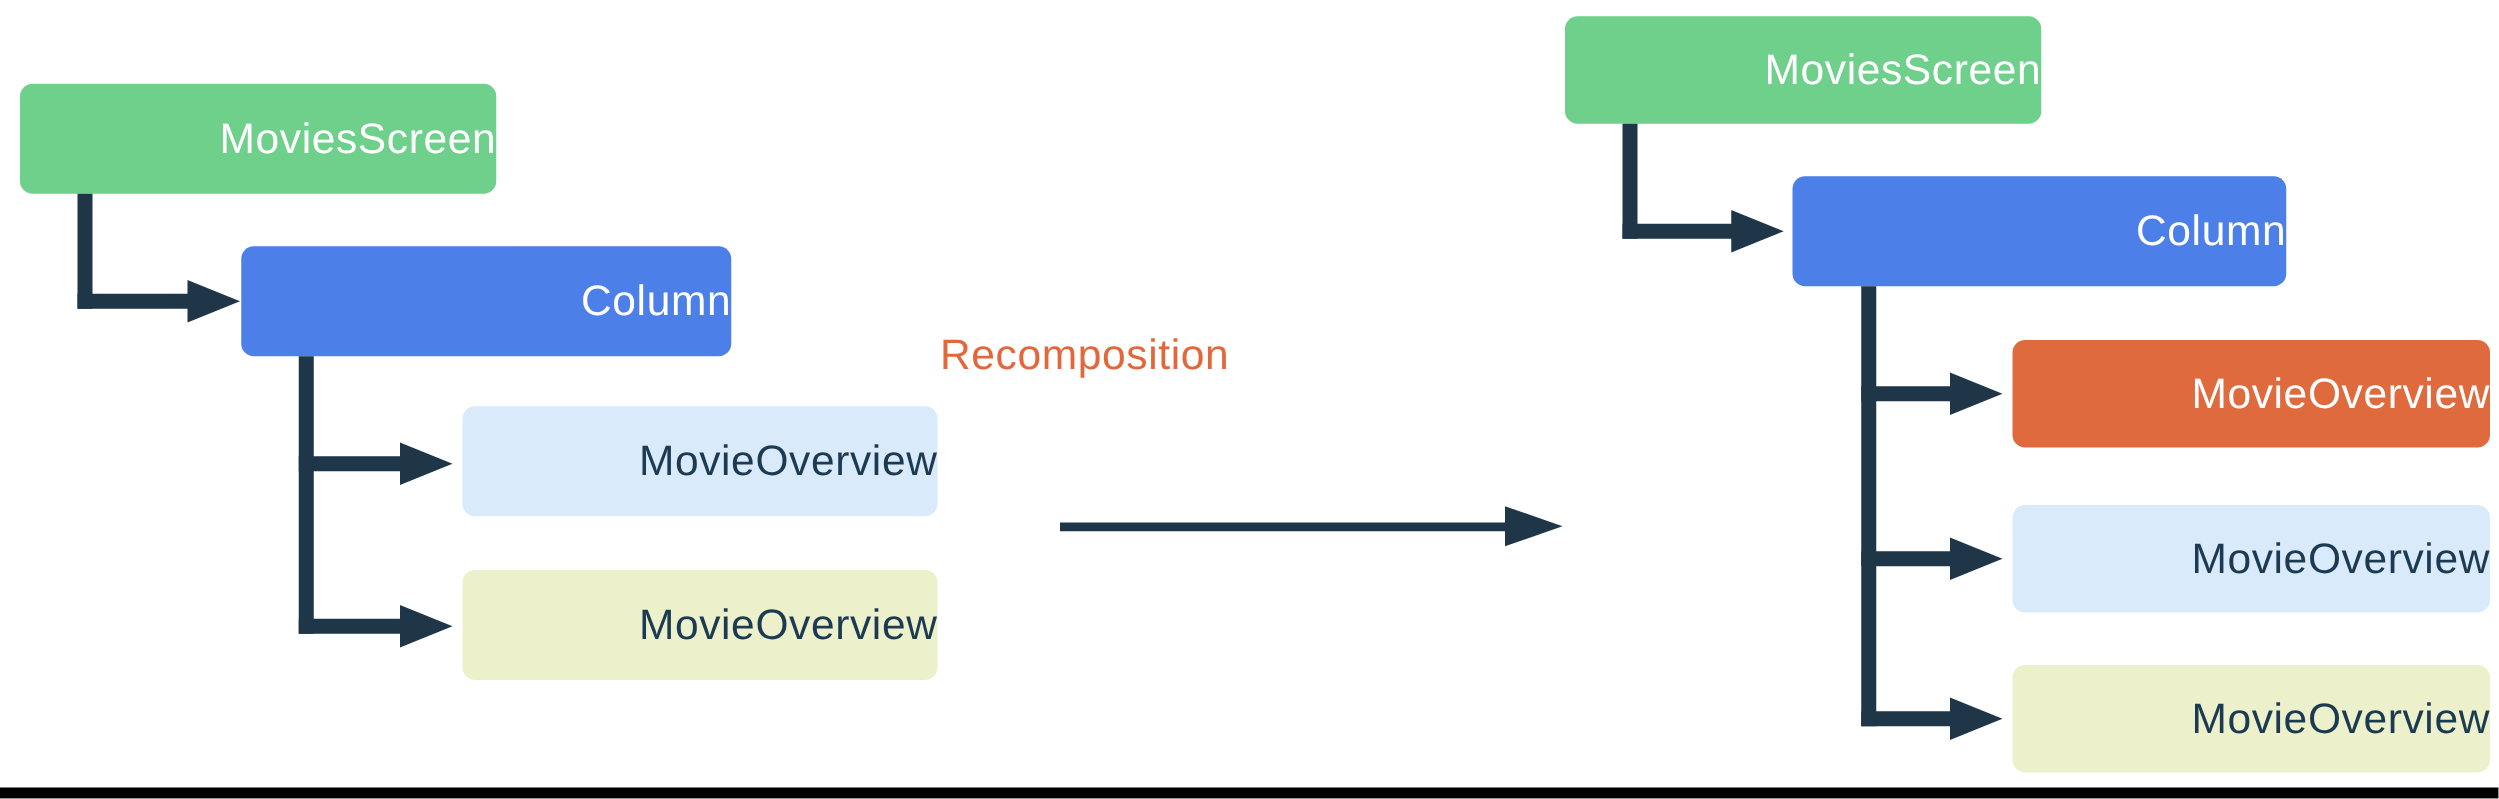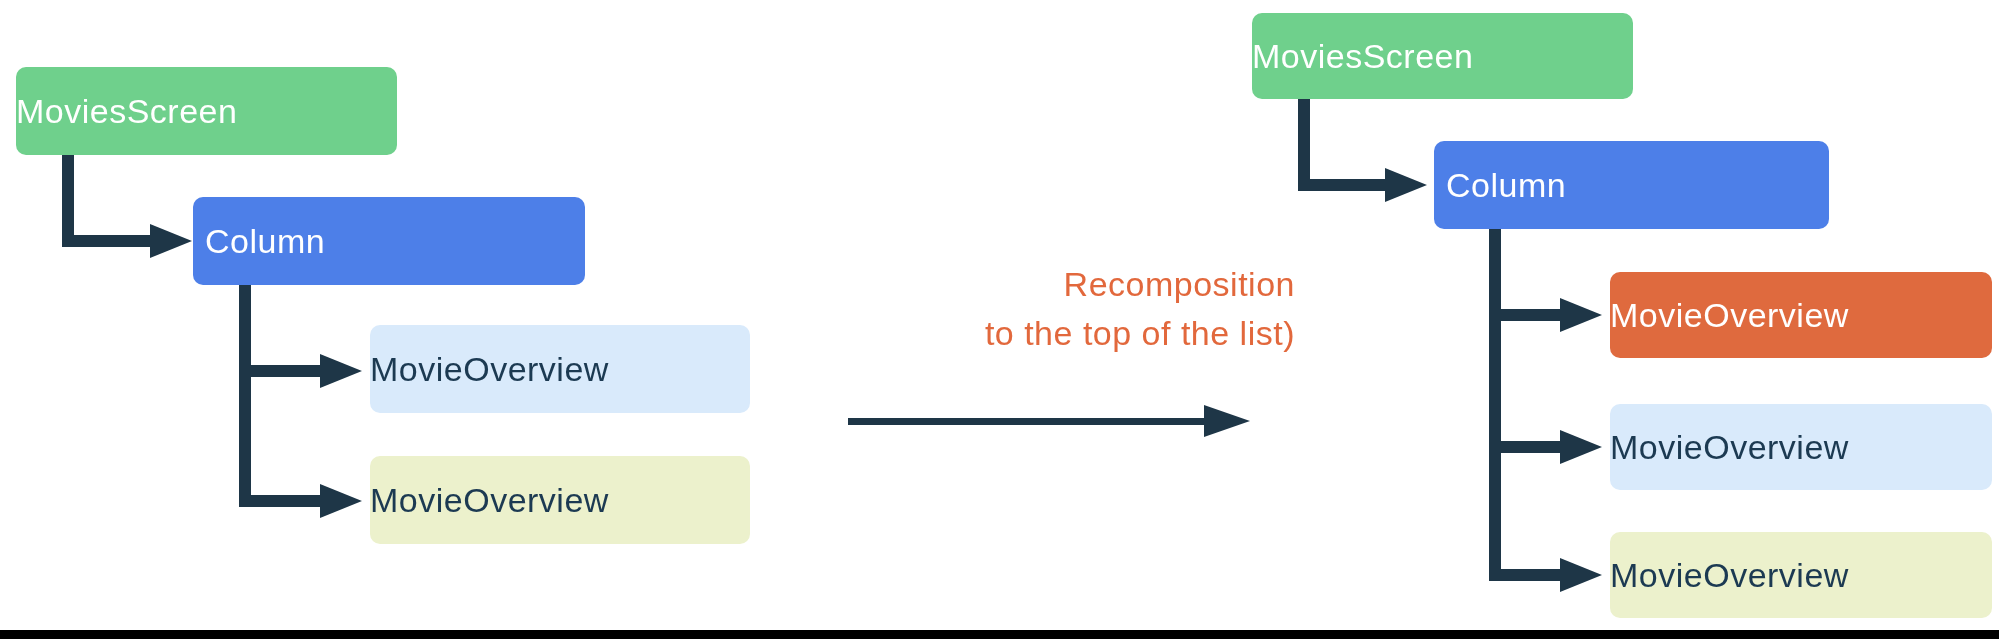--- a/index.html
+++ b/index.html
@@ -11,21 +11,21 @@
     overflow: hidden;
     font-family: "Liberation Sans", sans-serif;
   }
 
   
   .node {
     position: absolute;
     border-radius: 10px;
     display: flex;
     align-items: center;
-    justify-content: flex-start;
+    justify-content: flex-end;
     font-size: 34px;
     letter-spacing: 0.5px;
     white-space: nowrap;
   }
   .node.green        { background: #6FD08C; color: #ffffff; }
   .node.blue         { background: #4D7FE8; color: #ffffff; padding-left: 12px; }
   .node.orange       { background: #DF6A3E; color: #ffffff; }
   .node.light-blue   { background: #D9EAFB; color: #1C3A52; }
   .node.light-yellow { background: #ECF1CC; color: #1C3A52; }
 
@@ -67,22 +67,22 @@
   .r-e2-h1 { left: 1489px; top: 309px; width: 72px; height: 12px; }
   .r-e2-a1 { left: 1560px; top: 298px; }
   .r-e2-h2 { left: 1489px; top: 441px; width: 72px; height: 12px; }
   .r-e2-a2 { left: 1560px; top: 430px; }
   .r-e2-h3 { left: 1489px; top: 569px; width: 72px; height: 12px; }
   .r-e2-a3 { left: 1560px; top: 558px; }
 
   
   .transition-label {
     position: absolute;
-    left: 795px; top: 260px; width: 500px;
-    text-align: right;
+    left: 752px; top: 260px; width: 500px;
+    text-align: left;
     color: #E2683C;
     font-size: 34px;
     line-height: 49px;
     letter-spacing: 0.5px;
   }
   .main-arrow-bar  { left: 848px;  top: 418px; width: 356px; height: 7px; }
   .main-arrow-head { left: 1204px; top: 405px;
                      border-top: 16px solid transparent;
                      border-bottom: 16px solid transparent;
                      border-left: 46px solid #1E3647; }
@@ -118,21 +118,20 @@
       <span>MovieOverview</span>
     </div>
     <div class="node light-yellow l-leaf1">
       <span>MovieOverview</span>
     </div>
   </div>
 
   <div>
     <div class="transition-label">
       <div>Recomposition</div>
-      <div>to the top of the list)</div>
     </div>
     <div class="bar main-arrow-bar"></div>
     <div class="ah  main-arrow-head"></div>
   </div>
 
   <div>
     <div class="node green r-root">
       <span>MoviesScreen</span>
     </div>
 

